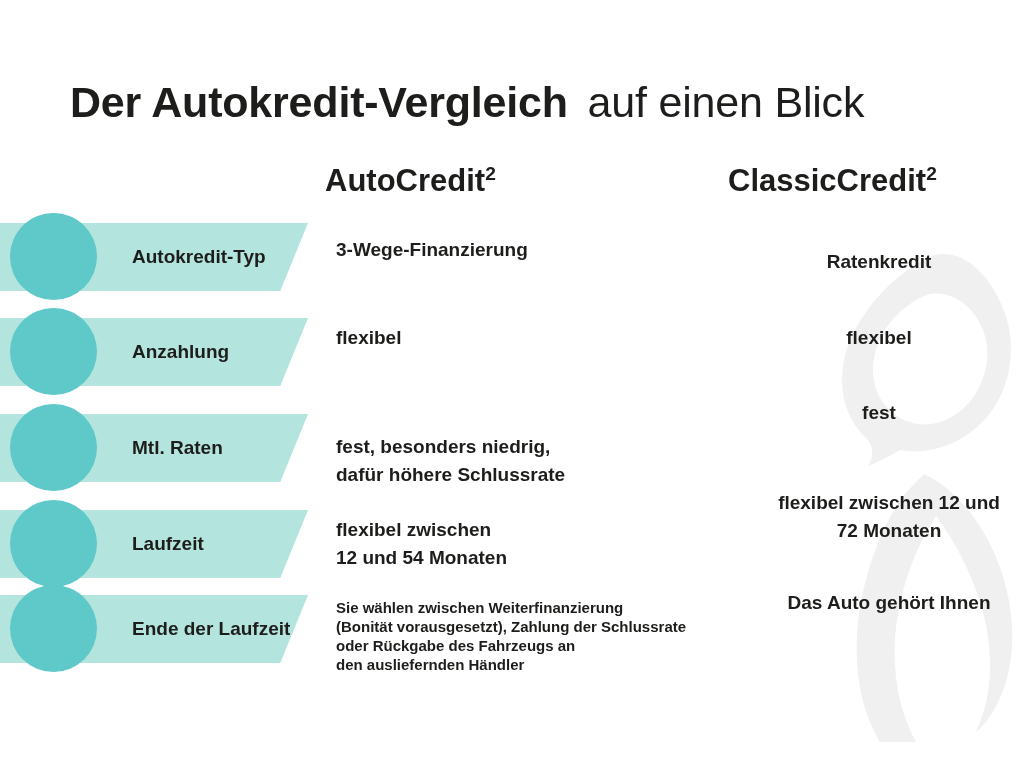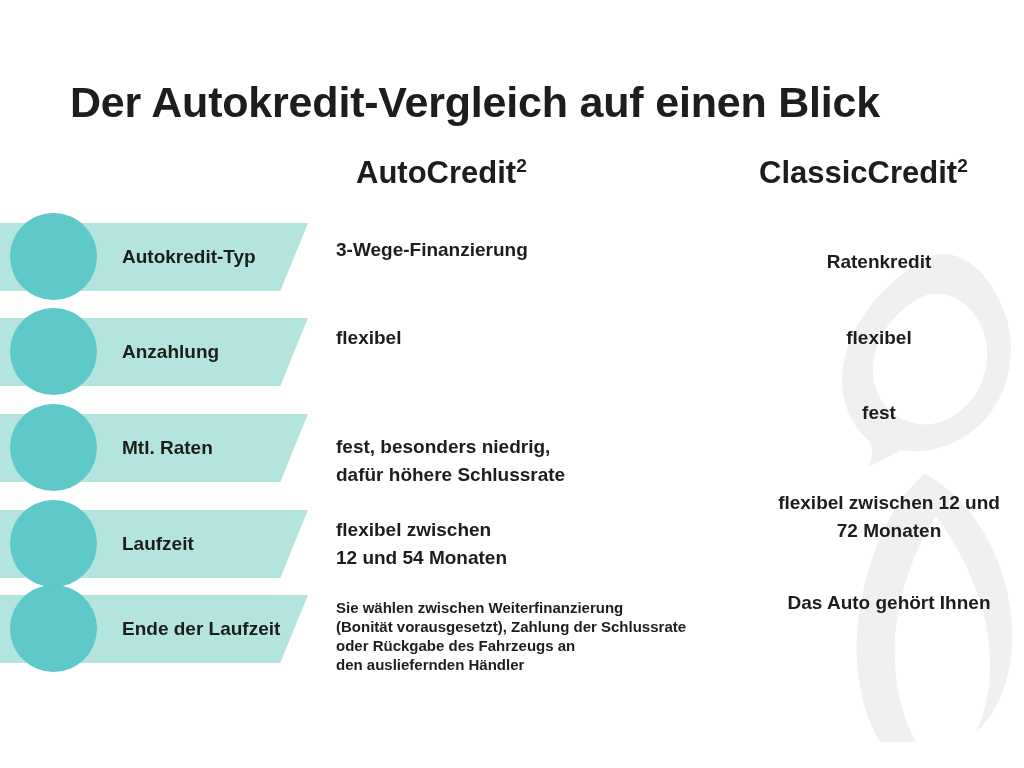--- a/index.html
+++ b/index.html
@@ -39,33 +39,32 @@
     left: 70px;
     top: 76px;
     font-size: 43px;
     line-height: 52px;
     letter-spacing: -0.2px;
     white-space: nowrap;
     color: #1d1d1b;
     z-index: 3;
   }
   .title .t-regular { font-weight: 700; }
-  .title .t-bold { font-weight: 700; }
+  .title .t-bold { font-weight: 400; margin-left: 8px; }
 
   
   .col-head {
     position: absolute;
-    top: 155px;
+    top: 163px;
     font-size: 31px;
     font-weight: 700;
     line-height: 36px;
     white-space: nowrap;
     color: #1d1d1b;
     z-index: 3;
-    margin-left: 31px;
   }
   .col-head .sup {
     font-size: 0.62em;
     vertical-align: super;
     line-height: 0;
   }
   #head-auto { left: 325px; }
   #head-classic { left: 728px; }
 
   
@@ -96,21 +95,21 @@
     position: absolute;
     left: 10px;
     top: 0px;
     width: 87px;
     height: 87px;
     border-radius: 50%;
     background: #5fc8c8;
   }
   .label-text {
     position: absolute;
-    left: 122px;
+    left: 132px;
     top: 0;
     width: 180px;
     height: 87px;
     display: flex;
     flex-direction: column;
     justify-content: center;
     font-size: 19px;
     font-weight: 700;
     line-height: 26px;
     color: #1d1d1b;

